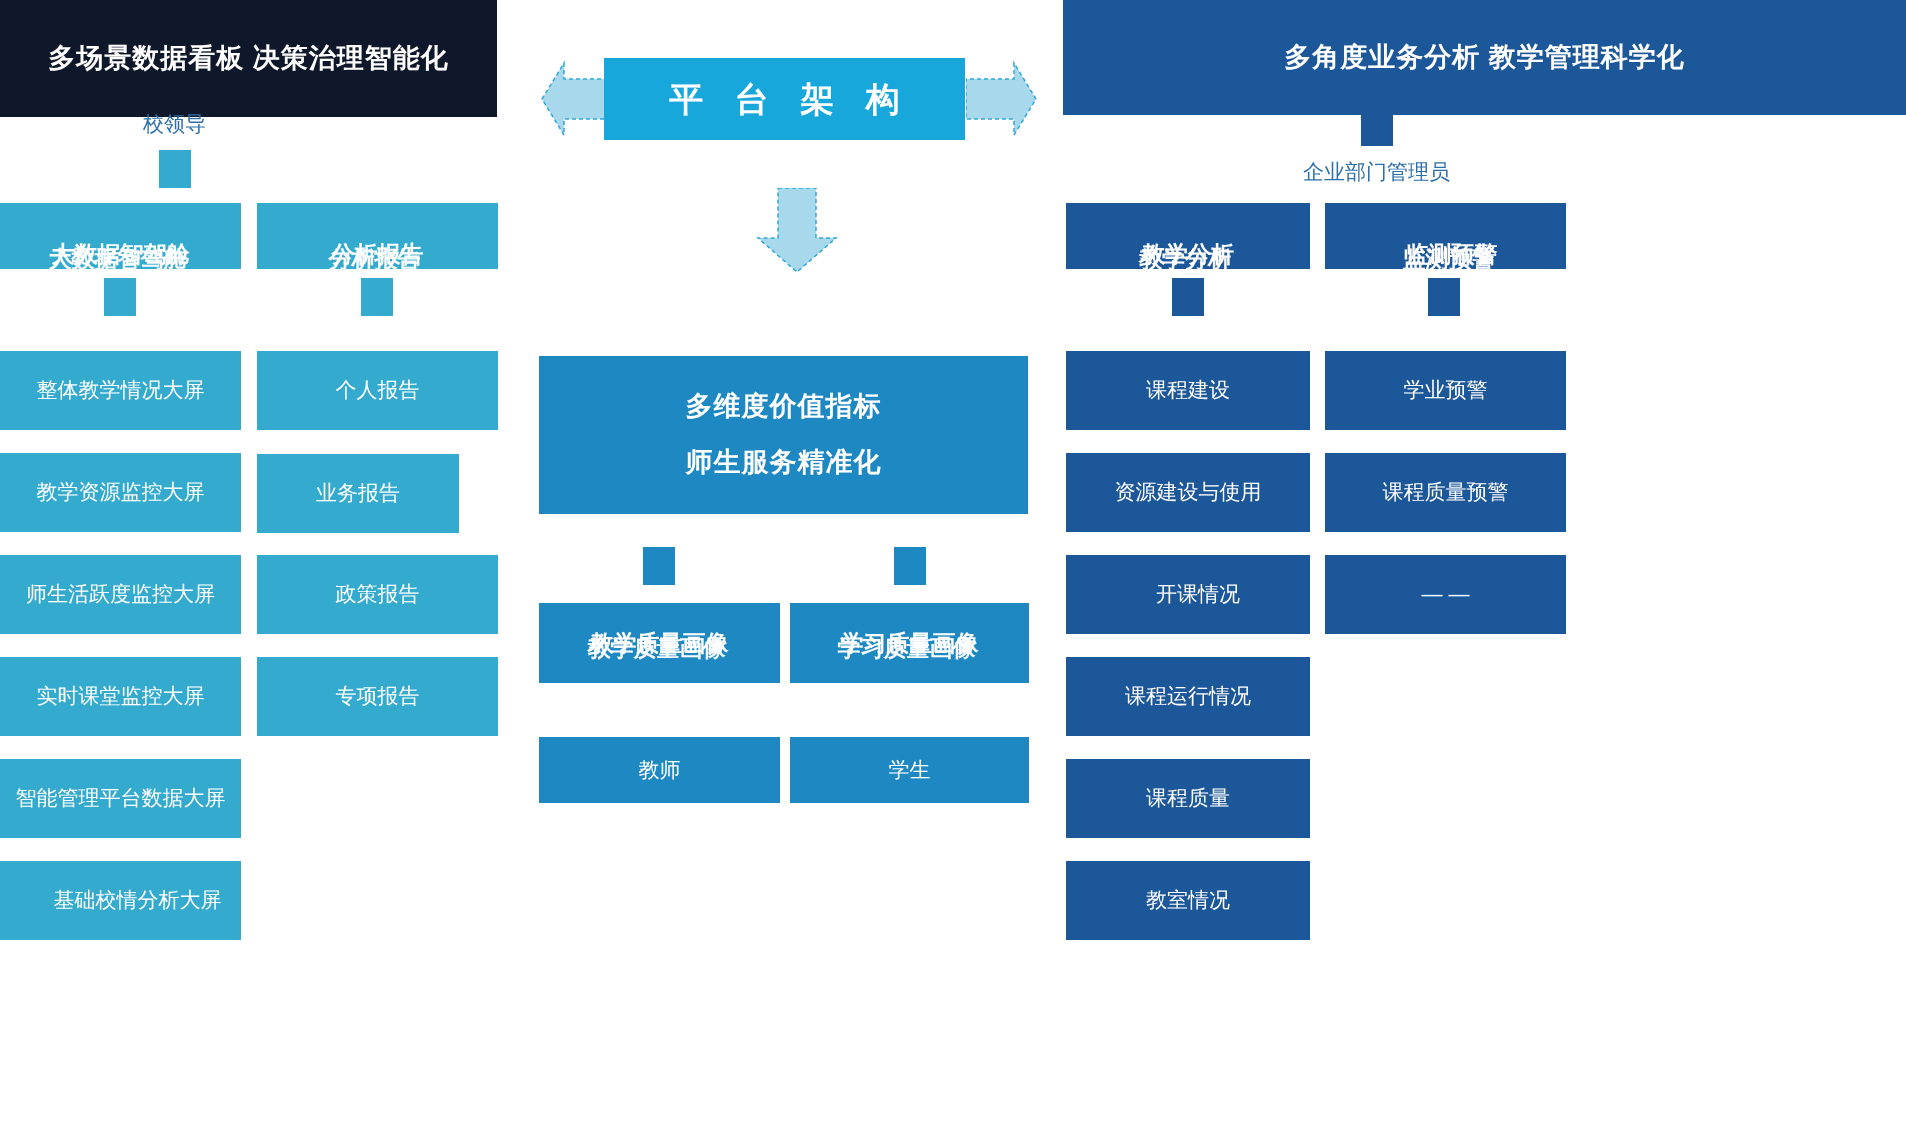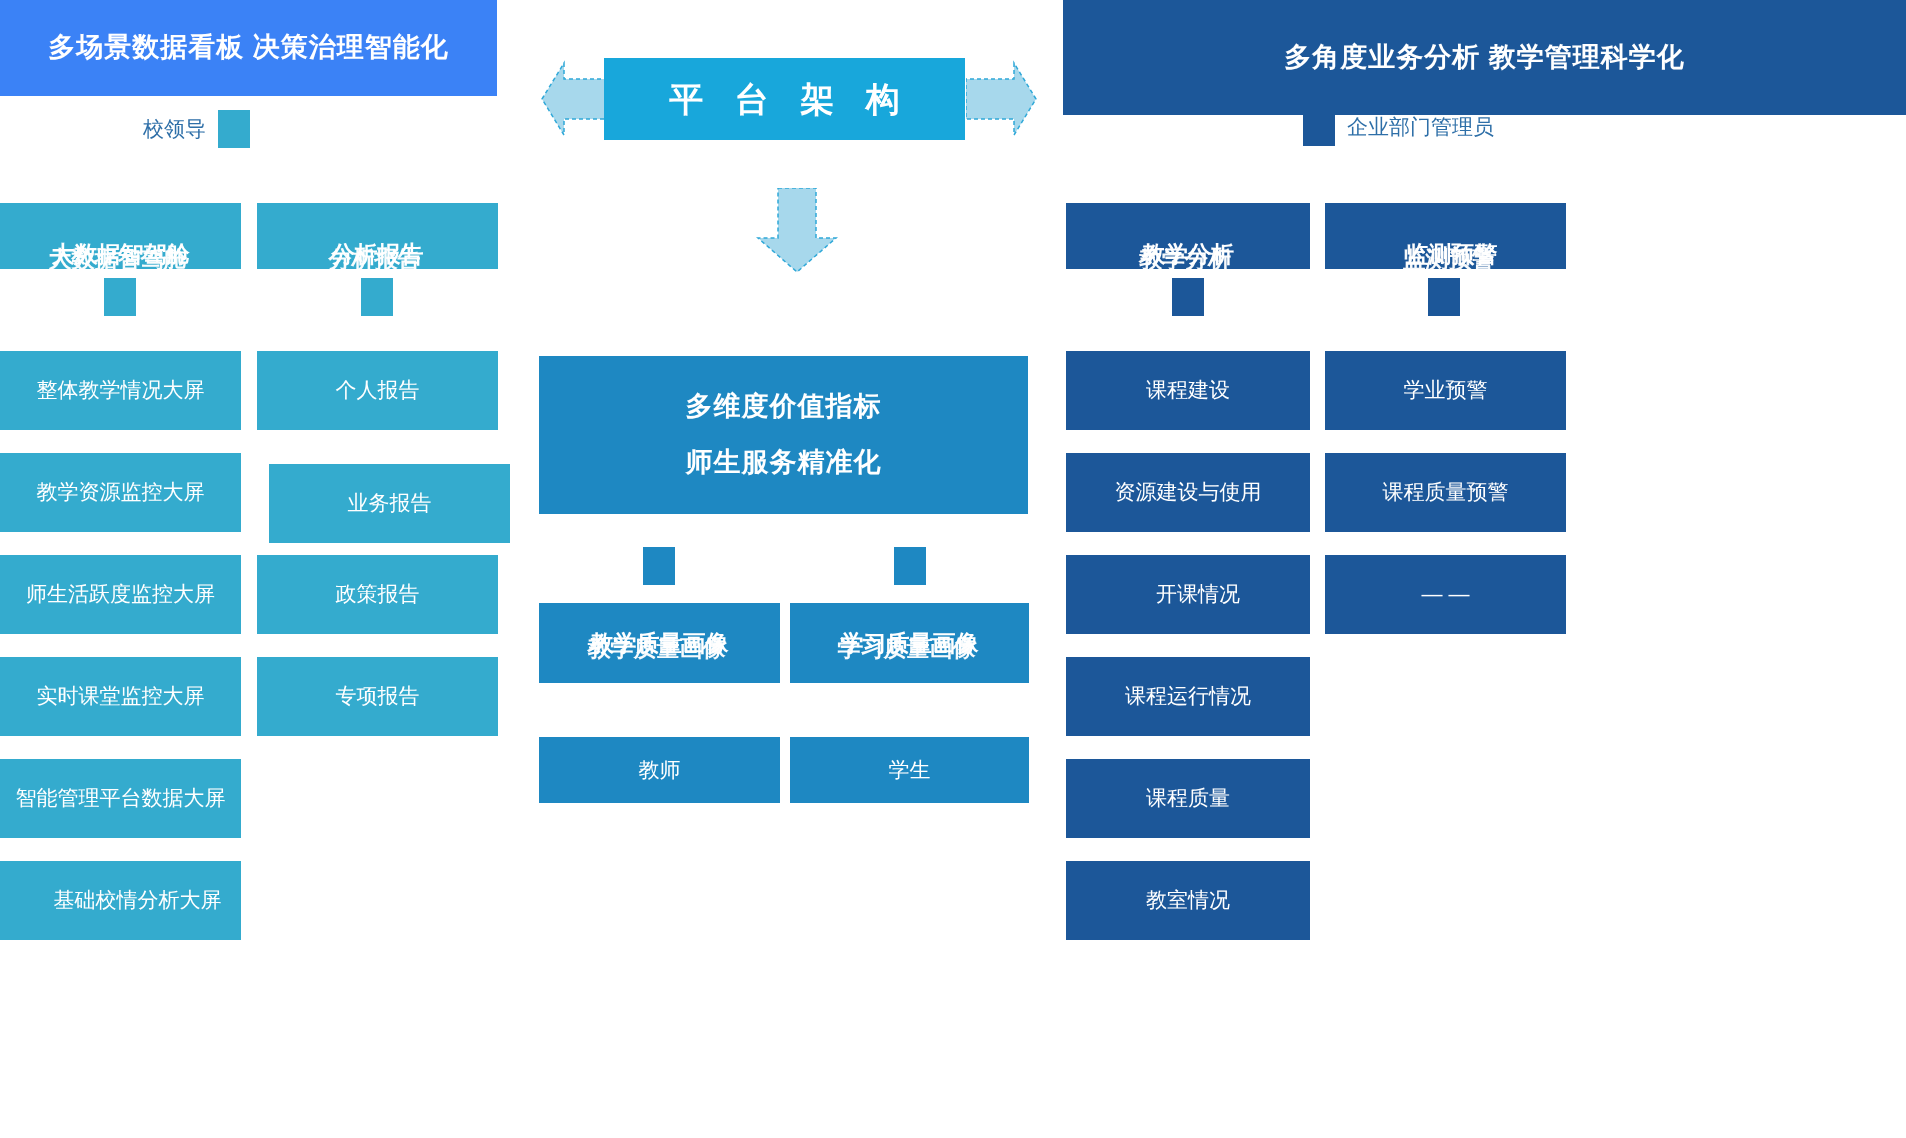--- a/index.html
+++ b/index.html
@@ -19,22 +19,22 @@
     position:absolute;
     display:flex;align-items:center;justify-content:center;
     text-align:center;
     color:#ffffff;
     box-sizing:border-box;
     line-height:1.25;
   }
 
   
   .banner-left{
-    left:0;top:0;width:497px;height:96px;
-    background:#3b82f6;
+    left:0;top:0;width:497px;height:117px;
+    background:#0f172a;
     font-size:27px;font-weight:bold;letter-spacing:1px;
   }
   .banner-right{
     left:1063px;top:0;width:843px;height:115px;
     background:#1C5799;
     font-size:27px;font-weight:bold;letter-spacing:1px;
   }
 
   
   .platform-title{
@@ -50,21 +50,21 @@
   }
   .arrow-left{left:540px;}
   .arrow-right{left:966px;}
 
   
   .arrow-down{position:absolute;left:752px;top:188px;width:90px;height:85px;}
 
   
   .legend{
     position:absolute;display:flex;align-items:center;gap:12px;
-    font-size:21px;color:#2E6FA8;
+    font-size:21px;color:#2E6FA8;flex-direction:column;
   }
   .legend.left{left:143px;top:110px;}
   .legend.right{left:1303px;top:108px;}
   .legend .swatch{width:32px;height:38px;display:block;}
   .legend .swatch.cyan{background:#34ABCE;}
   .legend .swatch.navy{background:#1C5799;}
   .legend .lbl{white-space:nowrap;}
 
   
   .col-head{
@@ -179,21 +179,21 @@
     </div>
 
   <div class="box col-head cyan" style="left:257px;top:203px;width:241px;">
     <span class="ghost" id="g1" data-ghost="分析报告">分析报告</span>
   </div>
   <div class="conn cyan" style="left:361px;top:278px;"></div>
 
   <div class="box cell cyan" style="left:257px;top:351px;width:241px;">
     <span>个人报告</span>
     </div>
-  <div class="box cell cyan" style="left:257px;top:464px;width:241px;margin-left:12px;">
+  <div class="box cell cyan" style="left:257px;top:454px;width:202px;">
     <span>业务报告</span>
     </div>
   <div class="box cell cyan" style="left:257px;top:555px;width:241px;">
     <span>政策报告</span>
     </div>
   <div class="box cell cyan" style="left:257px;top:657px;width:241px;">
     <span>专项报告</span>
     </div>
 
   <div class="box center-value">

